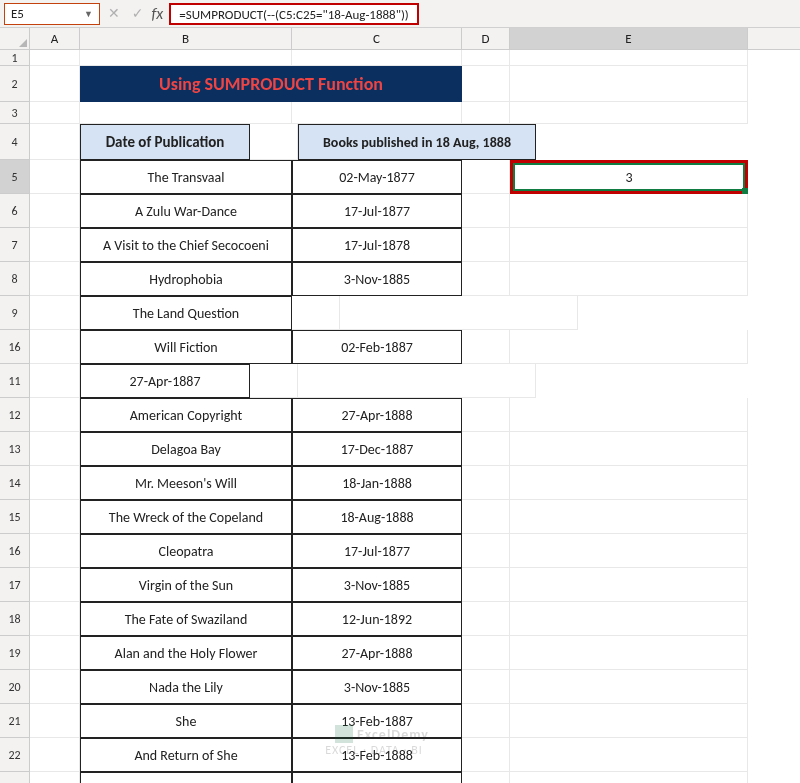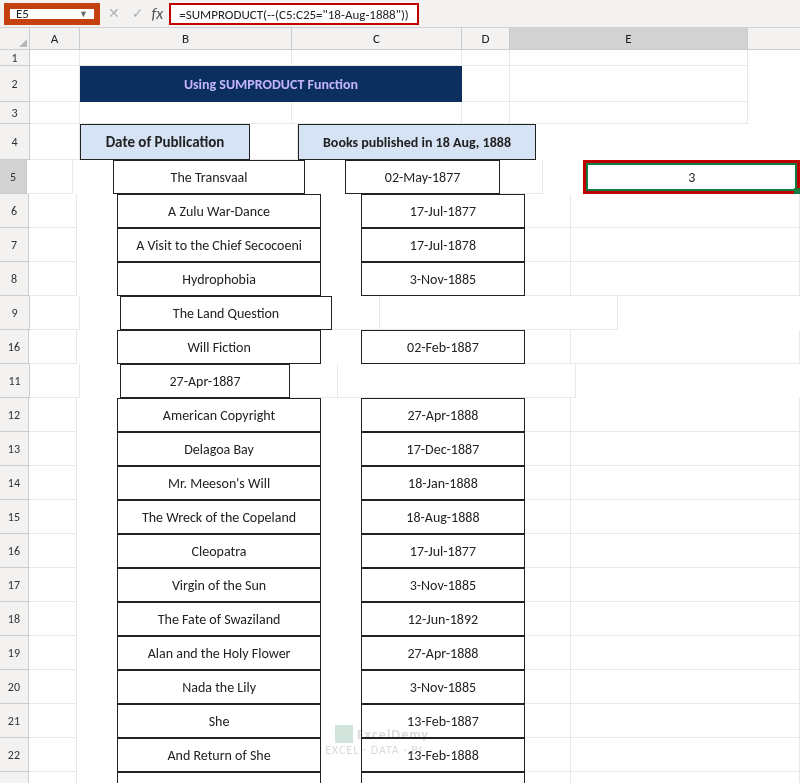--- a/index.html
+++ b/index.html
@@ -15,21 +15,21 @@
   
   .fbar-row {
     display: flex; align-items: center;
     height: 28px; padding: 3px 4px 3px 4px;
     border-bottom: 1px solid #d0d0d0;
     background: #f3f2f1;
   }
   .namebox {
     width: 96px; height: 22px;
     background: #fff;
-    border: 6px solid #c2410c;
+    border: 1px solid #c2410c;
     display: flex; align-items: center;
     justify-content: space-between;
     padding: 0 6px; font-size: 13px;
   }
   .name-dd { font-size: 9px; color: #666; }
   .fb-btns { display: flex; align-items: center; gap: 12px; margin: 0 8px; color: #b0b0b0; }
   .fb-btn { font-size: 14px; }
   .fx { font-style: italic; font-size: 16px; color: #555; margin-right: 6px; }
   .formula-wrap { flex: 1; display: flex; align-items: center; height: 22px; }
   .formula {
@@ -72,36 +72,35 @@
     font-size: 14px; color: #222; background:#fff; position:relative;
   }
   .cell.colA { width:50px; }
   .cell.colB { width:212px; }
   .cell.colC { width:170px; }
   .cell.colD { width:48px; }
   .cell.colE { width:238px; }
 
   
   .banner {
-    background: #0b2f5e; color: #c4b5fd; font-weight: bold; font-size: 14px;
+    background: #0b2f5e; color: #ef4444; font-weight: bold; font-size: 18px;
     border: none;
   } 
   
   .thead {
     background: #d5e3f4; font-weight: bold; font-size: 15px;
     border: 1px solid #222 !important;
   }
   .theadE {
     background: #d5e3f4; font-weight: bold; font-size: 14px;
     border: 1px solid #222 !important;
     text-align: center;
   }
   .tcell {
     border: 1px solid #222 !important;
-    margin-left: 40px;
   }
   .selcell {
     border: 3px solid #c00000 !important;
     outline: 2px solid #107c41; outline-offset: -5px;
   }
   .selcell::after {
     content:''; position:absolute; right:-3px; bottom:-3px;
     width:6px; height:6px; background:#107c41;
   }
 

